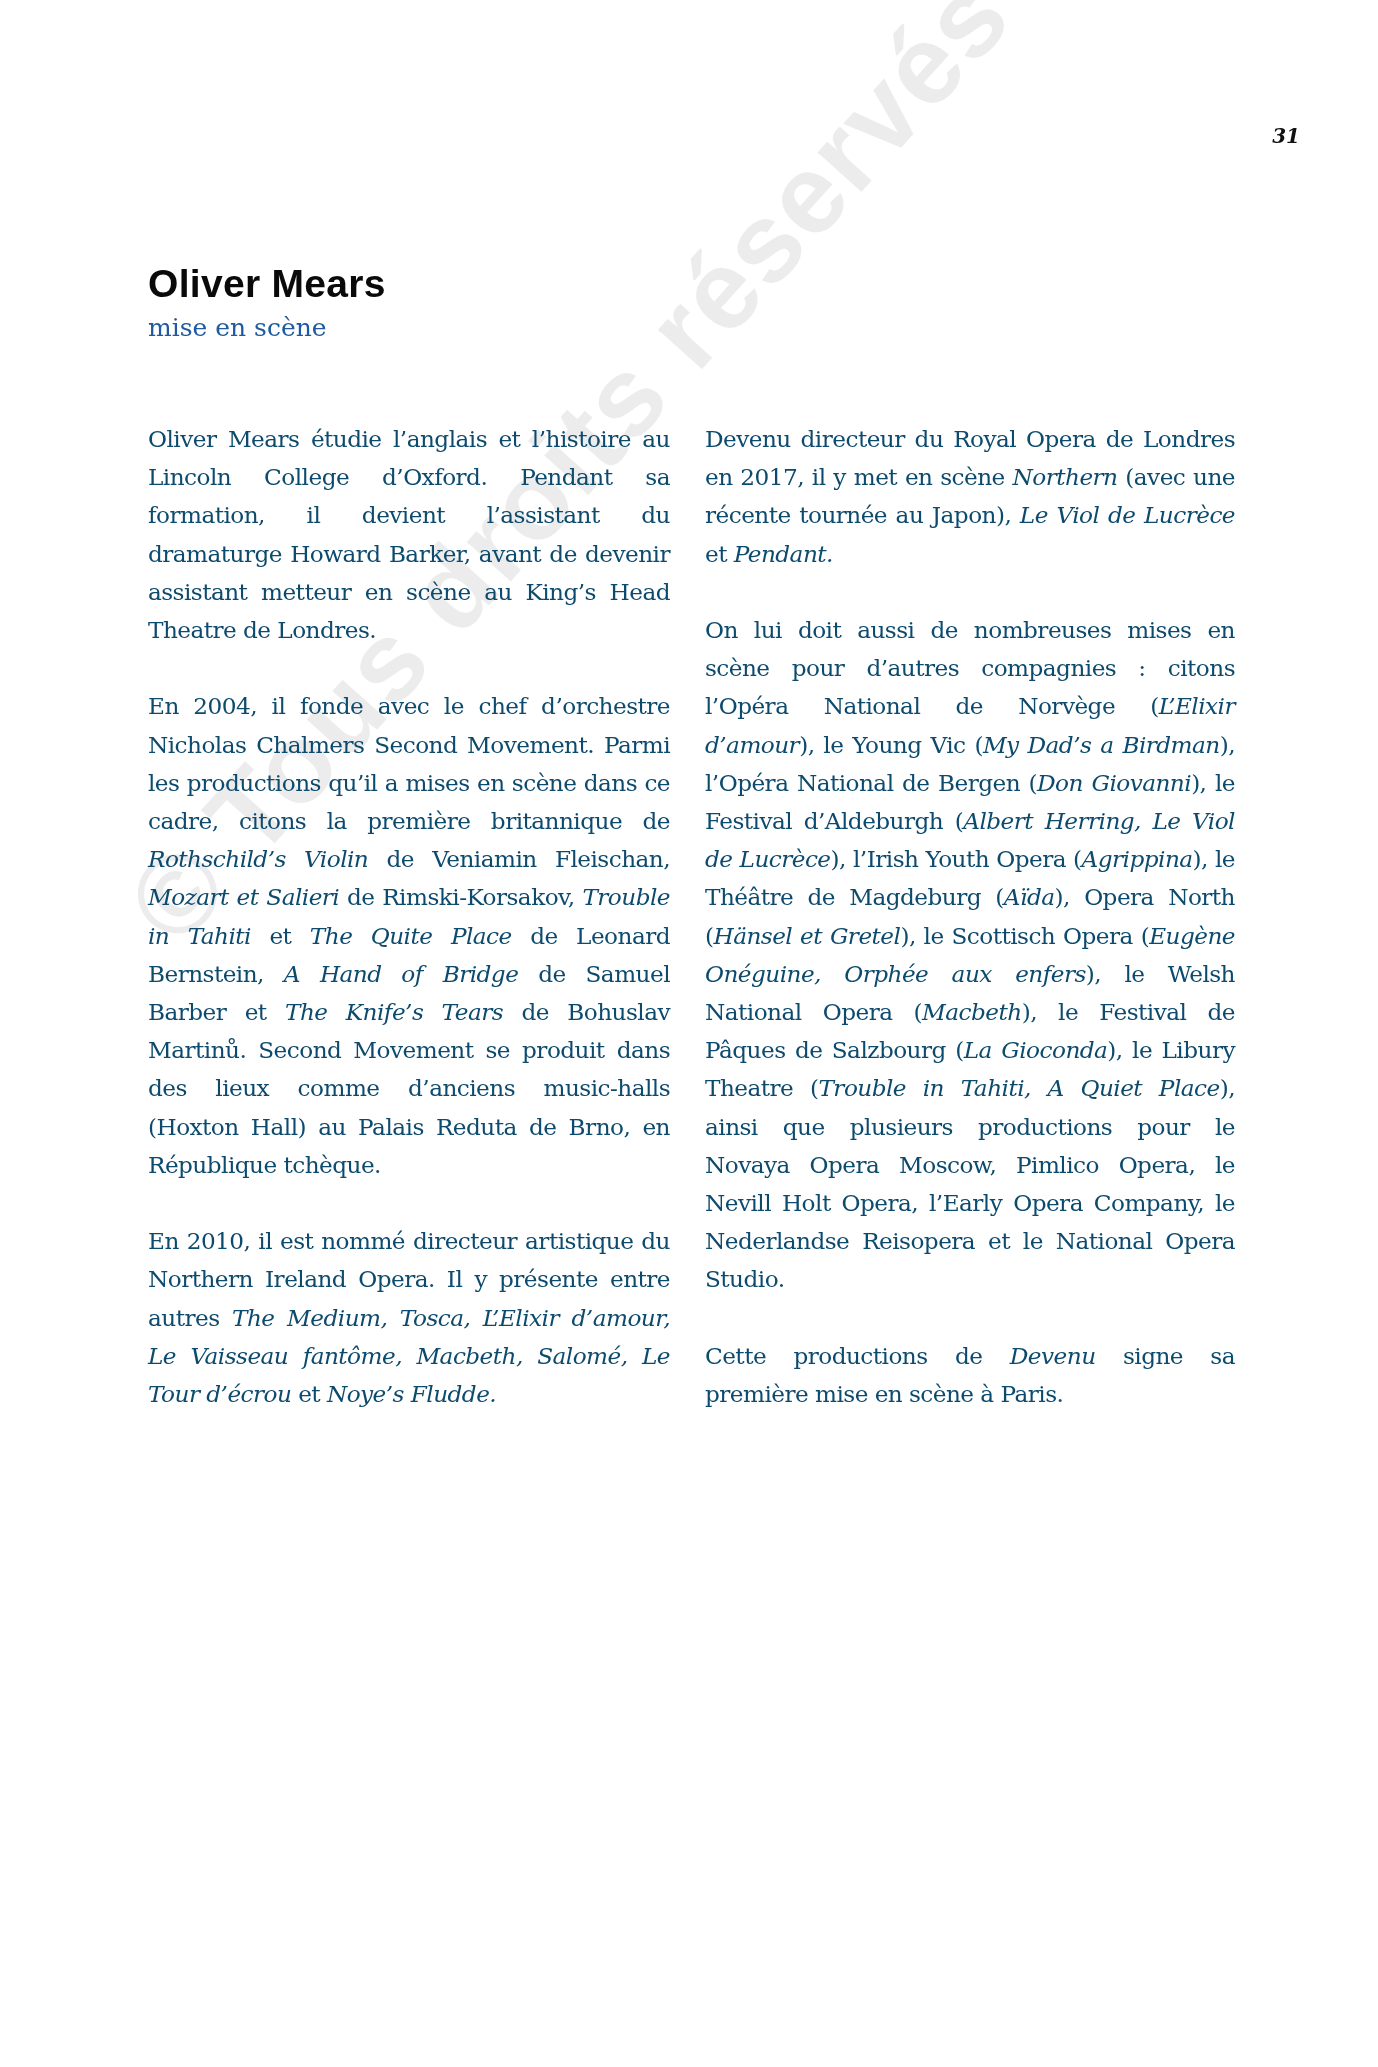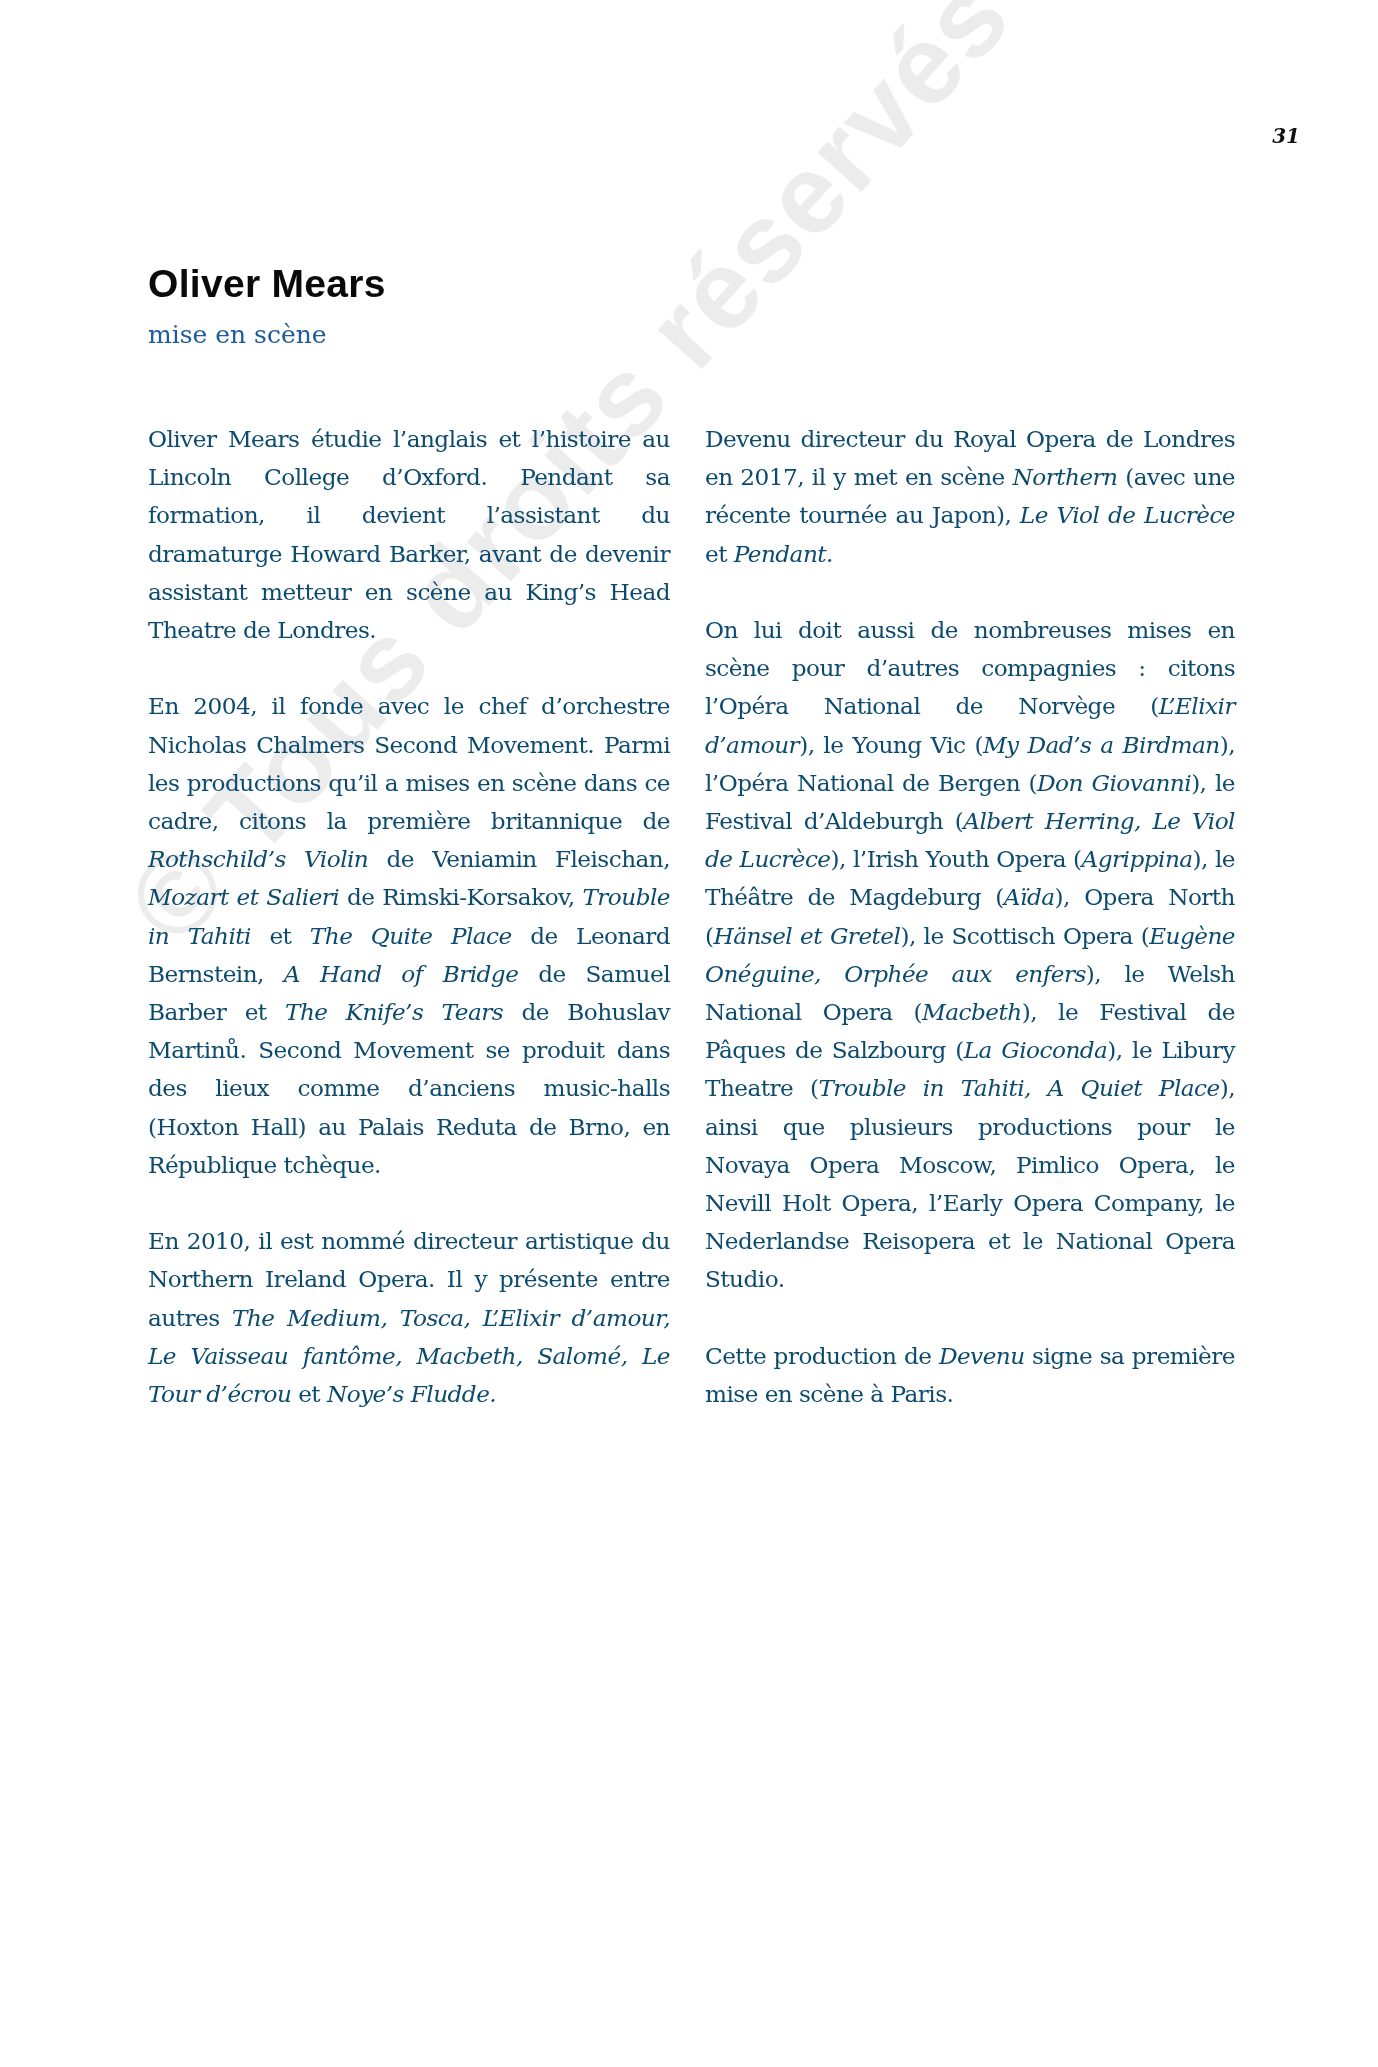--- a/index.html
+++ b/index.html
@@ -10,21 +10,21 @@
     position: absolute; right: 78px; top: 124px;
     font-family: "DejaVu Serif", serif; font-weight: bold; font-size: 20px; color: #111111; font-style: italic;
   }
   .header { position: absolute; left: 148px; top: 240px; }
   .title {
     font-family: "Liberation Sans", sans-serif; font-weight: bold;
     font-size: 39px; color: #0a0a0a; line-height: 48px; letter-spacing: 0.3px; margin-top: 20px;
   }
   .subtitle {
     font-family: "DejaVu Serif", serif; font-size: 25px;
-    color: #1e5aa0; line-height: 30px; margin-top: 12px;
+    color: #1e5aa0; line-height: 30px; margin-top: 5px;
   }
 
   .column {
     position: absolute; top: 420px; width: 522px;
     font-family: "DejaVu Serif", serif; font-size: 23.2px; line-height: 38.2px;
     color: #0c4a6e; text-align: justify; hyphens: none; letter-spacing: -0.55px;
   }
   .column.left { left: 148px; }
   .column.right { left: 705px; width: 530px; }
   .column p { margin: 0 0 38.2px 0; }
@@ -53,15 +53,15 @@
   </div>
 
   <div class="column left">
       <p><span>Oliver Mears étudie l’anglais et l’histoire au Lincoln College d’Oxford. Pendant sa formation, il devient l’assistant du dramaturge Howard Barker, avant de devenir assistant metteur en scène au King’s Head Theatre de Londres.</span></p>
       <p><span>En 2004, il fonde avec le chef d’orchestre Nicholas Chalmers Second Movement. Parmi les productions qu’il a mises en scène dans ce cadre, citons la première britannique de </span><em>Rothschild’s Violin</em><span> de Veniamin Fleischan, </span><em>Mozart et Salieri</em><span> de Rimski-Korsakov, </span><em>Trouble in Tahiti</em><span> et </span><em>The Quite Place</em><span> de Leonard Bernstein, </span><em>A Hand of Bridge</em><span> de Samuel Barber et </span><em>The Knife’s Tears</em><span> de Bohuslav Martinů. Second Movement se produit dans des lieux comme d’anciens music-halls (Hoxton Hall) au Palais Reduta de Brno, en République tchèque.</span></p>
       <p><span>En 2010, il est nommé directeur artistique du Northern Ireland Opera. Il y présente entre autres </span><em>The Medium, Tosca, L’Elixir d’amour, Le Vaisseau fantôme, Macbeth, Salomé, Le Tour d’écrou</em><span> et </span><em>Noye’s Fludde.</em></p>
     </div>
   <div class="column right">
       <p><span>Devenu directeur du Royal Opera de Londres en 2017, il y met en scène </span><em>Northern</em><span> (avec une récente tournée au Japon), </span><em>Le Viol de Lucrèce</em><span> et </span><em>Pendant.</em></p>
       <p><span>On lui doit aussi de nombreuses mises en scène pour d’autres compagnies : citons l’Opéra National de Norvège (</span><em>L’Elixir d’amour</em><span>), le Young Vic (</span><em>My Dad’s a Birdman</em><span>), l’Opéra National de Bergen (</span><em>Don Giovanni</em><span>), le Festival d’Aldeburgh (</span><em>Albert Herring, Le Viol de Lucrèce</em><span>), l’Irish Youth Opera (</span><em>Agrippina</em><span>), le Théâtre de Magdeburg (</span><em>Aïda</em><span>), Opera North (</span><em>Hänsel et Gretel</em><span>), le Scottisch Opera (</span><em>Eugène Onéguine, Orphée aux enfers</em><span>), le Welsh National Opera (</span><em>Macbeth</em><span>), le Festival de Pâques de Salzbourg (</span><em>La Gioconda</em><span>), le Libury Theatre (</span><em>Trouble in Tahiti, A Quiet Place</em><span>), ainsi que plusieurs productions pour le Novaya Opera Moscow, Pimlico Opera, le Nevill Holt Opera, l’Early Opera Company, le Nederlandse Reisopera et le National Opera Studio.</span></p>
-      <p><span>Cette production de </span><em>Devenu</em><span> signe sa première mise en scène à Paris.</span></p>
+      <p><span>Cette productions de </span><em>Devenu</em><span> signe sa première mise en scène à Paris.</span></p>
     </div>
 </div>
 
 </body></html>

